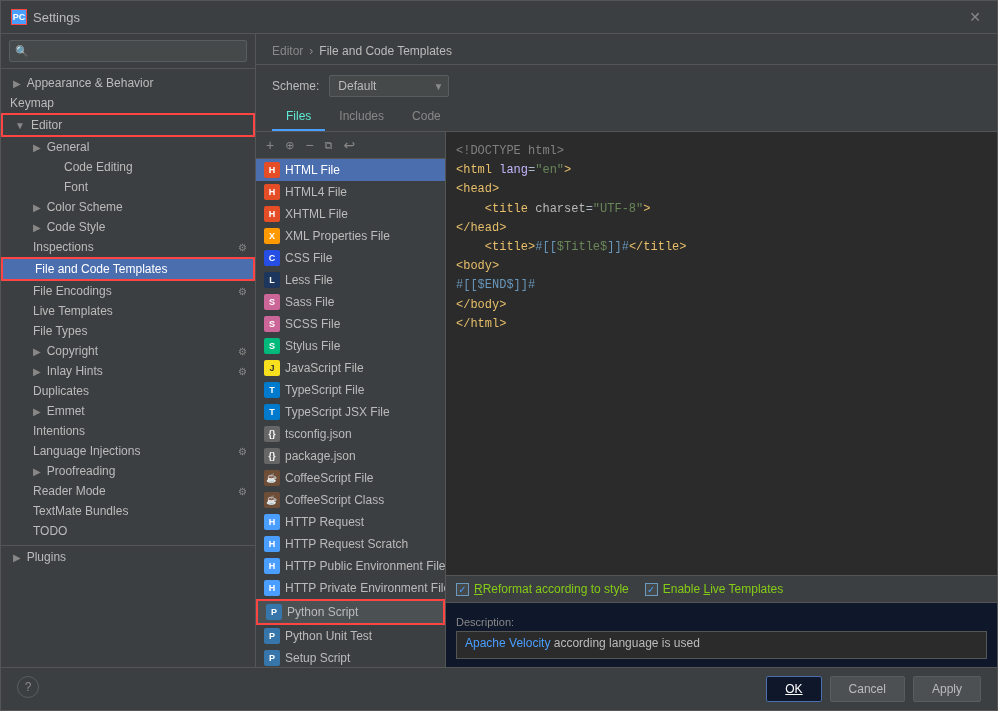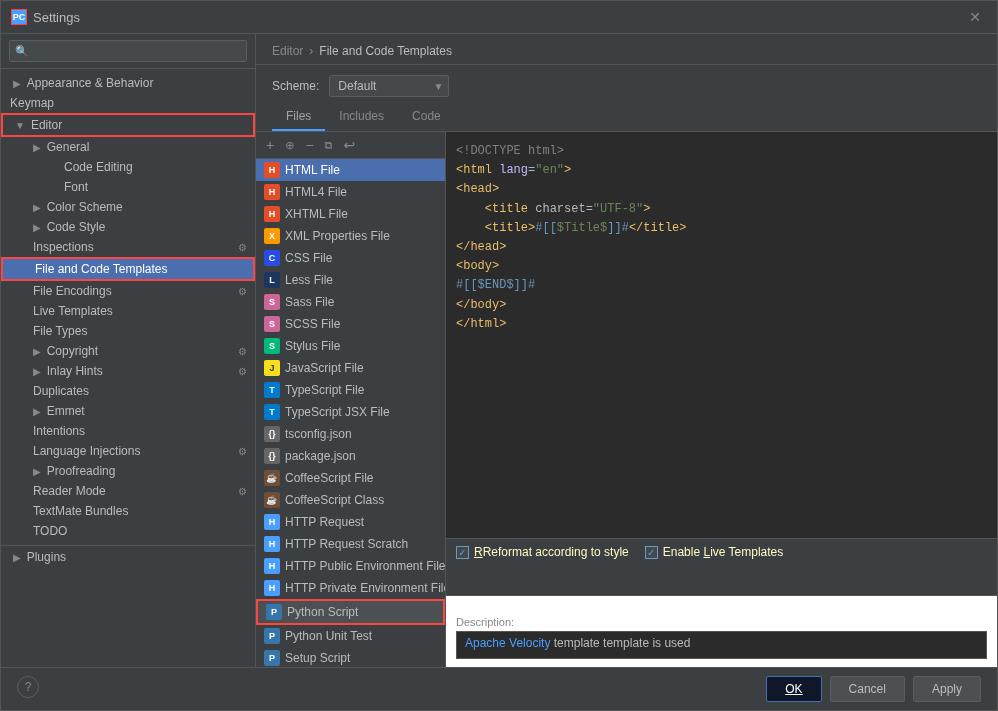--- a/index.html
+++ b/index.html
@@ -42,21 +42,21 @@
     .breadcrumb-current { color: #bbb; }
 
     .content-header { padding: 10px 16px 6px; display: flex; align-items: center; gap: 10px; }
     .scheme-label { color: #bbb; font-size: 12px; }
     .scheme-select { background: #45494a; border: 1px solid #5a5d5f; color: #bbb; padding: 3px 24px 3px 8px; font-size: 12px; border-radius: 2px; appearance: none; cursor: pointer; min-width: 120px; }
     .select-wrapper { position: relative; display: inline-flex; align-items: center; }
     .select-arrow { position: absolute; right: 6px; color: #888; pointer-events: none; font-size: 10px; }
 
     .tabs-bar { padding: 0 16px; display: flex; gap: 0; border-bottom: 1px solid #555; }
     .tab { padding: 6px 14px; cursor: pointer; color: #888; font-size: 12px; border-bottom: 2px solid transparent; }
-    .tab.active { color: #a3a3a3; border-bottom: 2px solid #4a9eff; }
+    .tab.active { color: #5eead4; border-bottom: 2px solid #4a9eff; }
 
     .content-area { flex: 1; display: flex; overflow: hidden; }
 
     
     .file-list-panel { width: 190px; border-right: 1px solid #555; display: flex; flex-direction: column; overflow: hidden; }
     .file-list-toolbar { padding: 4px 6px; display: flex; gap: 3px; border-bottom: 1px solid #555; align-items: center; }
     .toolbar-btn { background: none; border: none; color: #888; cursor: pointer; font-size: 14px; padding: 2px 4px; line-height: 1; }
 
     .file-list { flex: 1; overflow-y: auto; }
     .file-list::-webkit-scrollbar { width: 6px; }
@@ -90,24 +90,24 @@
 
     .code-line { white-space: pre; }
     .kw-tag { color: #e8bf6a; }
     .kw-val { color: #6a8759; }
     .kw-gray { color: #808080; }
 
     .code-options { padding: 6px 10px; background: #3c3f41; border-top: 1px solid #555; display: flex; gap: 16px; align-items: center; }
     .checkbox-item { display: flex; align-items: center; gap: 5px; cursor: pointer; }
     .checkbox-box { width: 13px; height: 13px; background: #45494a; border: 1px solid #6b9abe; display: flex; align-items: center; justify-content: center; flex-shrink: 0; }
     .checkbox-box.checked::after { content: '✓'; color: #4a9eff; font-size: 10px; }
-    .checkbox-label { color: #fef9c3; font-size: 12px; }
+    .checkbox-label { color: #84cc16; font-size: 12px; }
     .underline { text-decoration: underline; }
 
-    .description-panel { padding: 20px 10px 8px; background: #ffffff; border-top: 1px solid #555; margin-top: 30px; }
+    .description-panel { padding: 13px 10px 8px; background: #0f172a; border-top: 1px solid #555; }
     .desc-label { color: #888; font-size: 11px; margin-bottom: 3px; }
     .desc-text { background: #2b2b2b; border: 1px solid #555; padding: 4px 8px; font-size: 12px; color: #bbb; min-height: 28px; }
     .desc-link { color: #4a9eff; text-decoration: none; }
 
     
     .dialog-footer { padding: 8px 16px; display: flex; justify-content: flex-end; gap: 8px; border-top: 1px solid #555; background: #3c3f41; }
     .btn { padding: 5px 18px; font-size: 12px; border-radius: 2px; cursor: pointer; border: 1px solid; }
     .btn-primary { background: #0f172a; color: #fff; border-color: #4b6eaf; text-decoration: underline; }
     .btn-default { background: #4c5052; color: #bbb; border-color: #5a5d5f; }
     .btn-help { background: none; border: 1px solid #5a5d5f; color: #888; border-radius: 50%; width: 22px; height: 22px; font-size: 12px; cursor: pointer; display: flex; align-items: center; justify-content: center; margin-right: auto; }
@@ -386,22 +386,22 @@
 
           </div>
         </div>
 
         <div class="code-panel">
           <div class="code-editor">
             <div class="code-line"><span class="kw-gray">&lt;!DOCTYPE html&gt;</span></div>
             <div class="code-line"><span class="kw-tag">&lt;</span><span style="color:#e8bf6a">html</span> <span style="color:#c4b5fd">lang</span>=<span class="kw-val">"en"</span><span class="kw-tag">&gt;</span></div>
             <div class="code-line"><span class="kw-tag">&lt;</span><span style="color:#e8bf6a">head</span><span class="kw-tag">&gt;</span></div>
             <div class="code-line">    <span class="kw-tag">&lt;</span><span style="color:#e8bf6a">title</span> <span style="color:#bababa">charset</span>=<span class="kw-val">"UTF-8"</span><span class="kw-tag">&gt;</span></div>
+            <div class="code-line"><span class="kw-tag">&lt;/</span><span style="color:#e8bf6a">head</span><span class="kw-tag">&gt;</span></div>
             <div class="code-line">    <span class="kw-tag">&lt;</span><span style="color:#e8bf6a">title</span><span class="kw-tag">&gt;</span><span style="color:#6897bb">#[[</span><span style="color:#6a8759">$Title$</span><span style="color:#6897bb">]]#</span><span class="kw-tag">&lt;/</span><span style="color:#e8bf6a">title</span><span class="kw-tag">&gt;</span></div>
-            <div class="code-line"><span class="kw-tag">&lt;/</span><span style="color:#e8bf6a">head</span><span class="kw-tag">&gt;</span></div>
             <div class="code-line"><span class="kw-tag">&lt;</span><span style="color:#e8bf6a">body</span><span class="kw-tag">&gt;</span></div>
             <div class="code-line"><span style="color:#6897bb">#[[$END$]]#</span></div>
             <div class="code-line"><span class="kw-tag">&lt;/</span><span style="color:#e8bf6a">body</span><span class="kw-tag">&gt;</span></div>
             <div class="code-line"><span class="kw-tag">&lt;/</span><span style="color:#e8bf6a">html</span><span class="kw-tag">&gt;</span></div>
           </div>
 
           <div class="code-options">
             <div class="checkbox-item">
               <div class="checkbox-box checked"></div>
               <span class="checkbox-label">
@@ -412,21 +412,21 @@
               <div class="checkbox-box checked"></div>
               <span class="checkbox-label">
                 Enable <span class="underline">L</span>ive Templates
               </span>
             </div>
           </div>
 
           <div class="description-panel">
             <div class="desc-label">Description:</div>
             <div class="desc-text">
-              <a class="desc-link" href="#">Apache Velocity</a><span> template template is used</span>
+              <a class="desc-link" href="#">Apache Velocity</a><span> according language is used</span>
             </div>
           </div>
         </div>
 
       </div>
     </div>
   </div>
 
   <div class="dialog-footer">
     <button class="btn-help">?</button>

